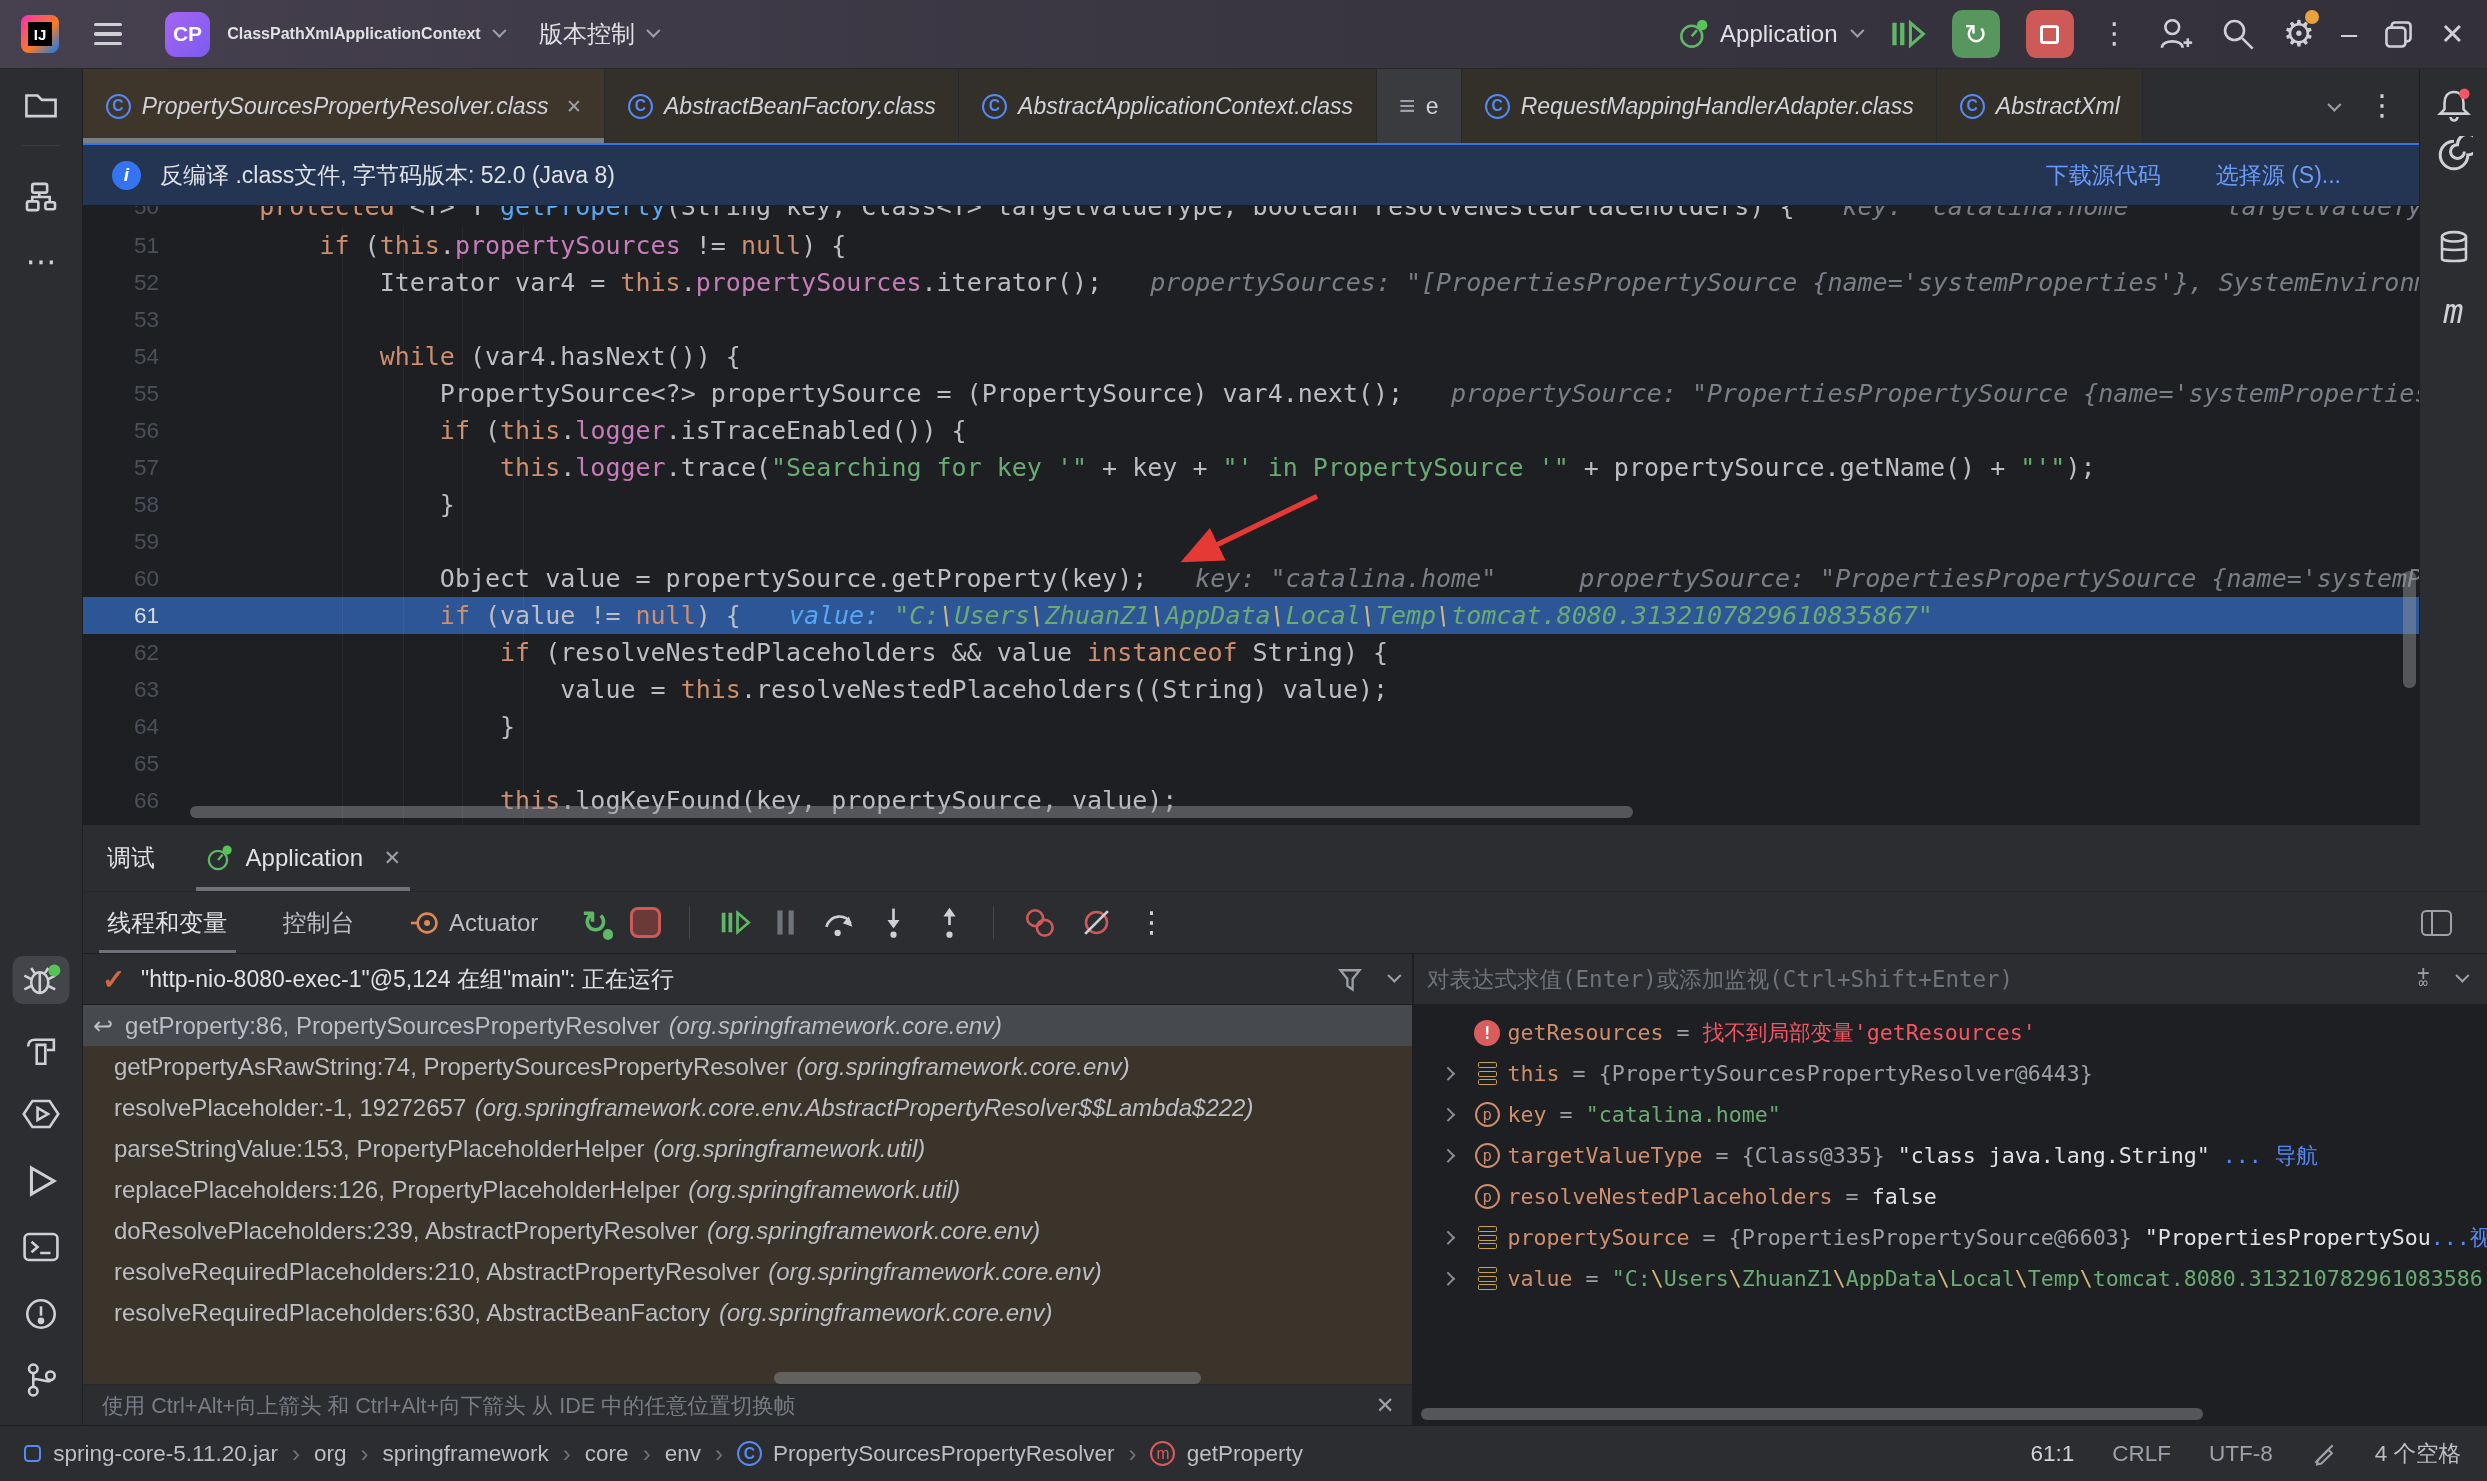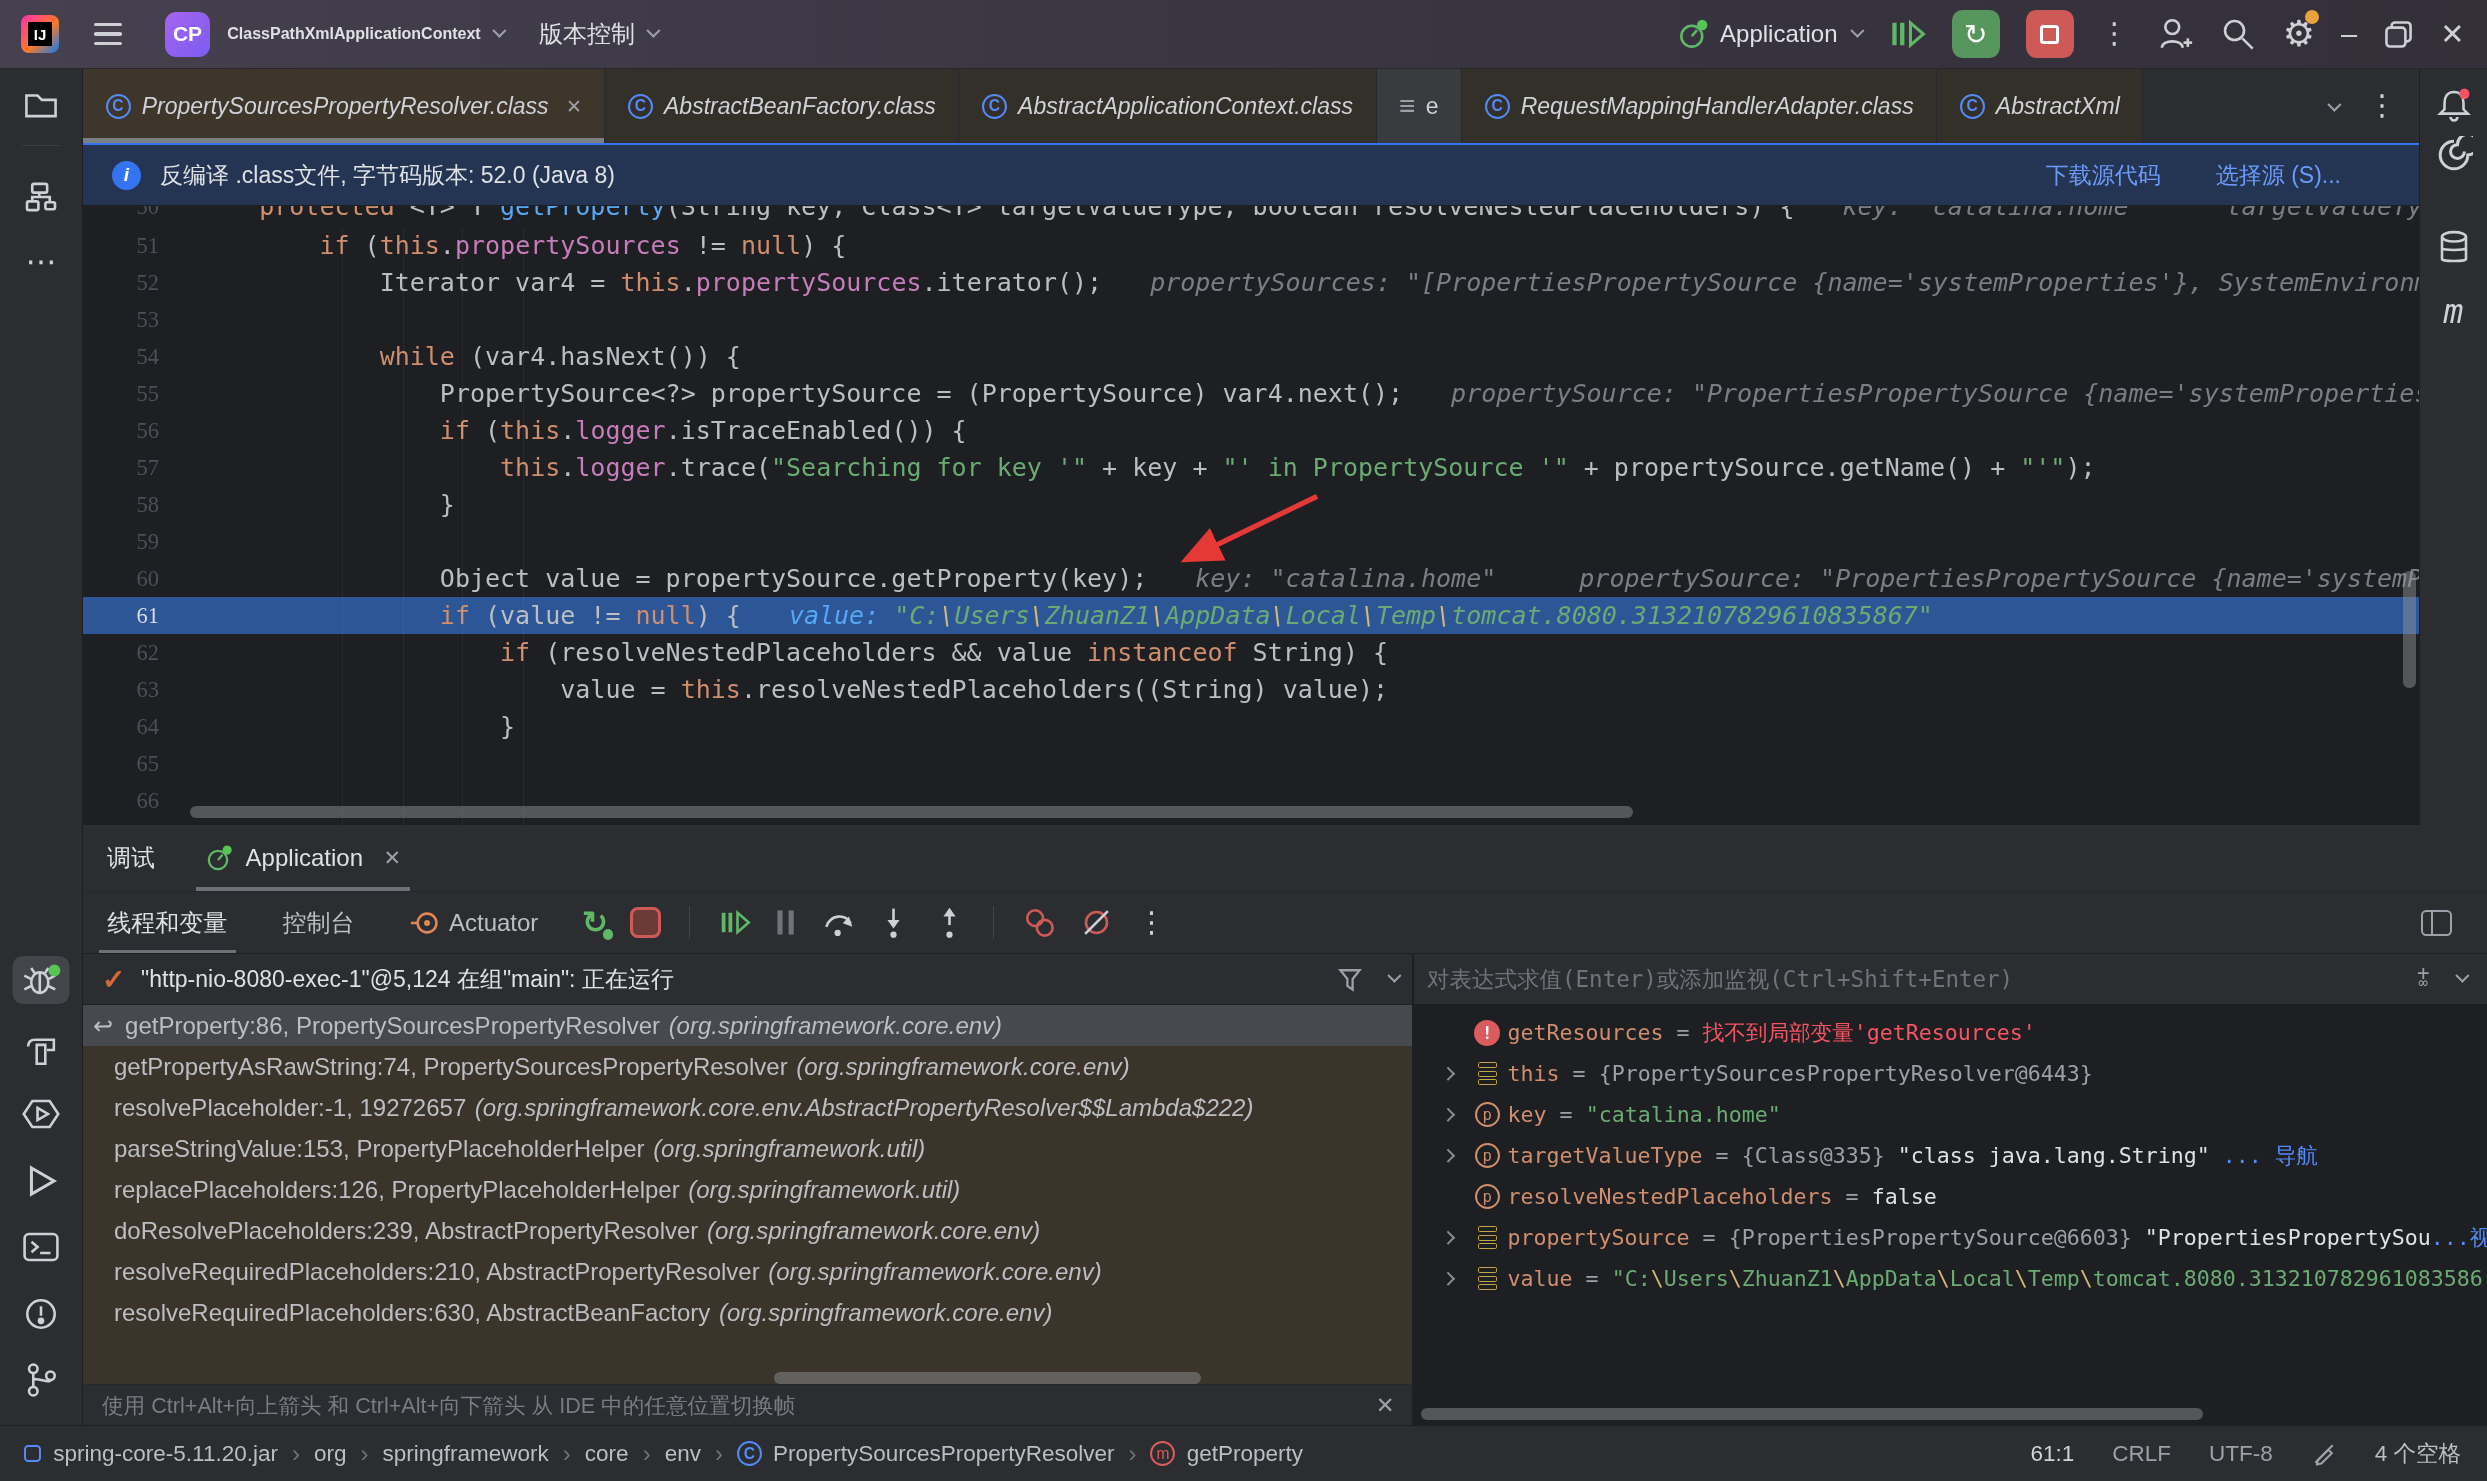--- a/index.html
+++ b/index.html
@@ -61,21 +61,21 @@
     display:flex;align-items:center;font-size:23px;color:#DFE1E5;z-index:9}
   .binfo{width:29px;height:29px;border-radius:50%;background:#3574F0;color:#fff;font-size:19px;font-weight:bold;
     display:flex;align-items:center;justify-content:center;margin:0 19px 0 29px;font-style:italic}
   .blink{color:#6B9BFA;margin-left:55px}
   .banner .spacer{flex:1}
   .banner .last{margin-right:78px}
 
   
   .editor{position:absolute;left:83px;top:206px;width:2336px;height:619px;background:#1E1F22;overflow:hidden;z-index:5}
   .crow{display:flex;align-items:center;height:37px;font-size:25px;white-space:pre}
-  .crow .gut{width:76px;text-align:right;color:#4B5059;font-size:22.5px;font-family:Liberation Serif, serif;flex:none}
+  .crow .gut{width:76px;text-align:right;color:#4B5059;font-size:22.5px;font-family:Liberation Sans, sans-serif;flex:none}
   .crow .codetext{margin-left:40px;font-family:"DejaVu Sans Mono",monospace;white-space:pre}
   .crow.exec{background:#2D5696}
   .crow.exec .gut{color:#D8DCE1}
   .clipwrap{height:21px;overflow:hidden}
   .clipwrap .crow{transform:translateY(-18px)}
   .k{color:#CF8E6D}.f{color:#C77DBB}.s{color:#6AAB73}.d{color:#BCBEC4}.m{color:#56A8F5}
   .hint{color:#7A7E87;font-style:italic;margin-left:48px}
   .hint.gap{margin-left:83px}
   .hintwrap{margin-left:48px;font-style:italic}
   .hintb{color:#56A8F5;font-style:italic}
@@ -361,21 +361,21 @@
       <div class="crow"><span class="gut">56</span><span class="codetext"><span class="d">                </span><span class="k">if </span><span class="d">(</span><span class="k">this</span><span class="d">.</span><span class="f">logger</span><span class="d">.isTraceEnabled()) {</span></span></div>
       <div class="crow"><span class="gut">57</span><span class="codetext"><span class="d">                    </span><span class="k">this</span><span class="d">.</span><span class="f">logger</span><span class="d">.trace(</span><span class="s">"Searching for key '"</span><span class="d"> + key + </span><span class="s">"' in PropertySource '"</span><span class="d"> + propertySource.getName() + </span><span class="s">"'"</span><span class="d">);</span></span></div>
       <div class="crow"><span class="gut">58</span><span class="codetext"><span class="d">                </span><span class="d">}</span></span></div>
       <div class="crow"><span class="gut">59</span><span class="codetext"></span></div>
       <div class="crow"><span class="gut">60</span><span class="codetext"><span class="d">                </span><span class="d">Object value = propertySource.getProperty(key);</span><span class="hint">key: "catalina.home"</span><span class="hint gap">propertySource: "PropertiesPropertySource {name='systemProperties'}"</span></span></div>
       <div class="crow exec"><span class="gut">61</span><span class="codetext"><span class="d">                </span><span class="k">if </span><span class="d">(value != </span><span class="k">null</span><span class="d">) {</span><span class="hintwrap"><span class="hintb">value: </span><span class="hs">"C:<span class="esc">\</span>Users<span class="esc">\</span>ZhuanZ1<span class="esc">\</span>AppData<span class="esc">\</span>Local<span class="esc">\</span>Temp<span class="esc">\</span>tomcat.8080.3132107829610835867"</span></span></span></div>
       <div class="crow"><span class="gut">62</span><span class="codetext"><span class="d">                    </span><span class="k">if </span><span class="d">(resolveNestedPlaceholders &amp;&amp; value </span><span class="k">instanceof</span><span class="d"> String) {</span></span></div>
       <div class="crow"><span class="gut">63</span><span class="codetext"><span class="d">                        </span><span class="d">value = </span><span class="k">this</span><span class="d">.resolveNestedPlaceholders((String) value);</span></span></div>
       <div class="crow"><span class="gut">64</span><span class="codetext"><span class="d">                    </span><span class="d">}</span></span></div>
       <div class="crow"><span class="gut">65</span><span class="codetext"></span></div>
-      <div class="crow"><span class="gut">66</span></div>
+      <div class="crow"><span class="gut">66</span><span class="codetext"><span class="d">                    </span><span class="k">this</span><span class="d">.logKeyFound(key, propertySource, value);</span></span></div>
     </div>
   <div class="hthumb" style="left:107px;top:600px;width:1443px"></div>
   <div class="vthumb" style="left:2320px;top:365px;height:117px"></div>
 </div>
 
 <svg class="redarrow" style="left:1140px;top:486px" width="199" height="112" viewBox="0 0 230 130">
   <defs>
       <marker id="ah" markerWidth="9" markerHeight="8" refX="7" refY="3.5" orient="auto">
         <path d="M0,0 L8,3.5 L0,7 Z" fill="#E53935"></path>
       </marker>

